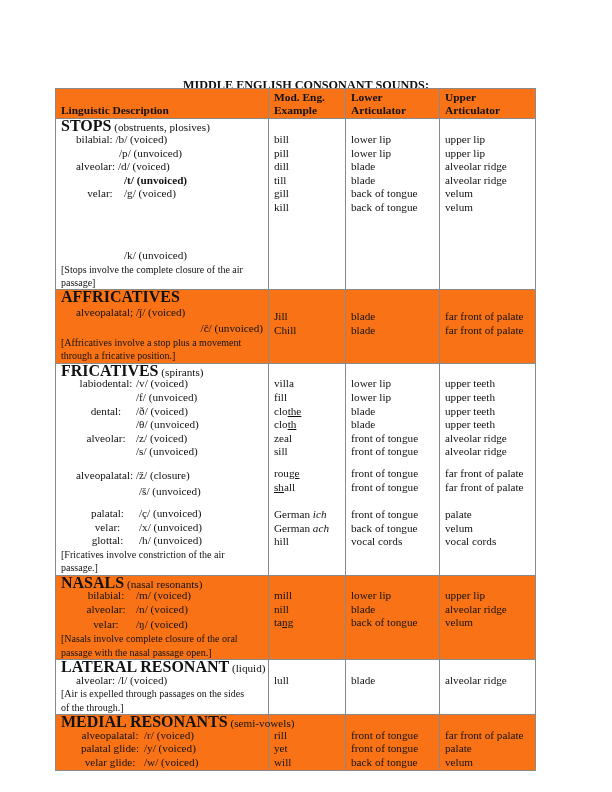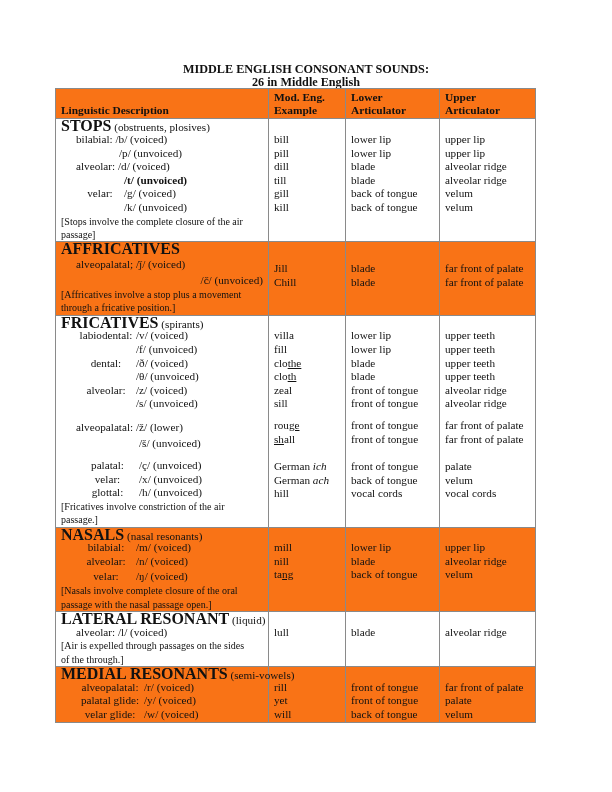--- a/index.html
+++ b/index.html
@@ -1,17 +1,17 @@
 <!DOCTYPE html>
 <html><head>
 <meta charset="utf-8">
 <style>
   html, body { margin: 0; padding: 0; background: #ffffff; }
   body { width: 612px; height: 792px; position: relative; font-family: "Liberation Serif", "DejaVu Serif", serif; color: #111; }
-  .title { position: absolute; left: 0; width: 612px; text-align: center; font-weight: bold; font-size: 12.2px; line-height: 14px; }
+  .title { position: absolute; left: 0; width: 612px; text-align: center; font-weight: bold; font-size: 12.2px; line-height: 14px; margin-top: 16px; }
   .t1 { top: 62px; }
   .t2 { top: 75px; }
   table { position: absolute; left: 55px; top: 88px; width: 480px; border-collapse: collapse; table-layout: fixed; font-size: 11.2px; line-height: 13.6px; }
   td, th { border: 1px solid #8a8a8a; vertical-align: top; padding: 0 5px; text-align: left; }
   th { font-weight: bold; vertical-align: bottom; padding-bottom: 1px; padding-top: 2px; font-size: 11.4px; line-height: 13.2px; }
   col.c1 { width: 213px; } col.c2 { width: 77px; } col.c3 { width: 94px; } col.c4 { width: 96px; }
   tr.gray td, tr.gray th { background: #f97316; }
   .sec { font-weight: bold; font-size: 16px; }
   .sub { font-weight: normal; }
   .line { display: block; height: 13.6px; white-space: nowrap; }
@@ -43,21 +43,21 @@
   </tr>
 
   <tr>
     <td>
       <span class="line"><span class="sec">STOPS</span><span class="sub"> (obstruents, plosives)</span></span>
       <span class="line ind"><span class="lab" style="width:0"></span><span>bilabial: </span><span>/b/ (voiced)</span></span>
       <span class="line" style="padding-left:58px;">/p/ (unvoiced)</span>
       <span class="line ind"><span>alveolar: </span><span>/d/ (voiced)</span></span>
       <span class="line" style="padding-left:63px;font-weight:bold;">/t/ (unvoiced)</span>
       <span class="line ind"><span class="lab" style="width:48px">velar:</span><span>/g/ (voiced)</span></span>
-      <span class="line" style="padding-left:63px;">/k/ (unvoiced)</span>
+      <span class="line" style="padding-left:63px;margin-top:48px;">/k/ (unvoiced)</span>
       <span class="note"><span>[Stops involve the complete closure of the air</span><br><span>passage]</span></span>
     </td>
     <td>
       <span class="line"></span>
       <span class="line">bill</span>
       <span class="line">pill</span>
       <span class="line">dill</span>
       <span class="line">till</span>
       <span class="line">gill</span>
       <span class="line">kill</span>
@@ -109,21 +109,21 @@
   <tr>
     <td>
       <span class="line"><span class="sec">FRICATIVES</span><span class="sub"> (spirants)</span></span>
       <span class="line ind"><span class="lab" style="width:60px">labiodental: </span><span>/v/ (voiced)</span></span>
       <span class="line" style="padding-left:75px">/f/ (unvoiced)</span>
       <span class="line ind"><span class="lab" style="width:60px">dental:</span><span>/ð/ (voiced)</span></span>
       <span class="line" style="padding-left:75px">/θ/ (unvoiced)</span>
       <span class="line ind"><span class="lab" style="width:60px">alveolar:</span><span>/z/ (voiced)</span></span>
       <span class="line" style="padding-left:75px">/s/ (unvoiced)</span>
       <span class="gap2"></span>
-      <span class="line ind" style="height:16px;line-height:16px;"><span>alveopalatal: </span><span>/ž/ (lower)</span></span>
+      <span class="line ind" style="height:16px;line-height:16px;"><span>alveopalatal: </span><span>/ž/ (closure)</span></span>
       <span class="line" style="padding-left:78px;height:16px;line-height:16px;">/š/ (unvoiced)</span>
       <span class="gap2"></span>
       <span class="line ind"><span class="lab" style="width:63px">palatal:</span><span>/ç/ (unvoiced)</span></span>
       <span class="line ind"><span class="lab" style="width:63px">velar:</span><span>/x/ (unvoiced)</span></span>
       <span class="line ind"><span class="lab" style="width:63px">glottal:</span><span>/h/ (unvoiced)</span></span>
       <span class="note"><span>[Fricatives involve constriction of the air</span><br><span>passage.]</span></span>
     </td>
     <td>
       <span class="line"></span>
       <span class="line">villa</span>

